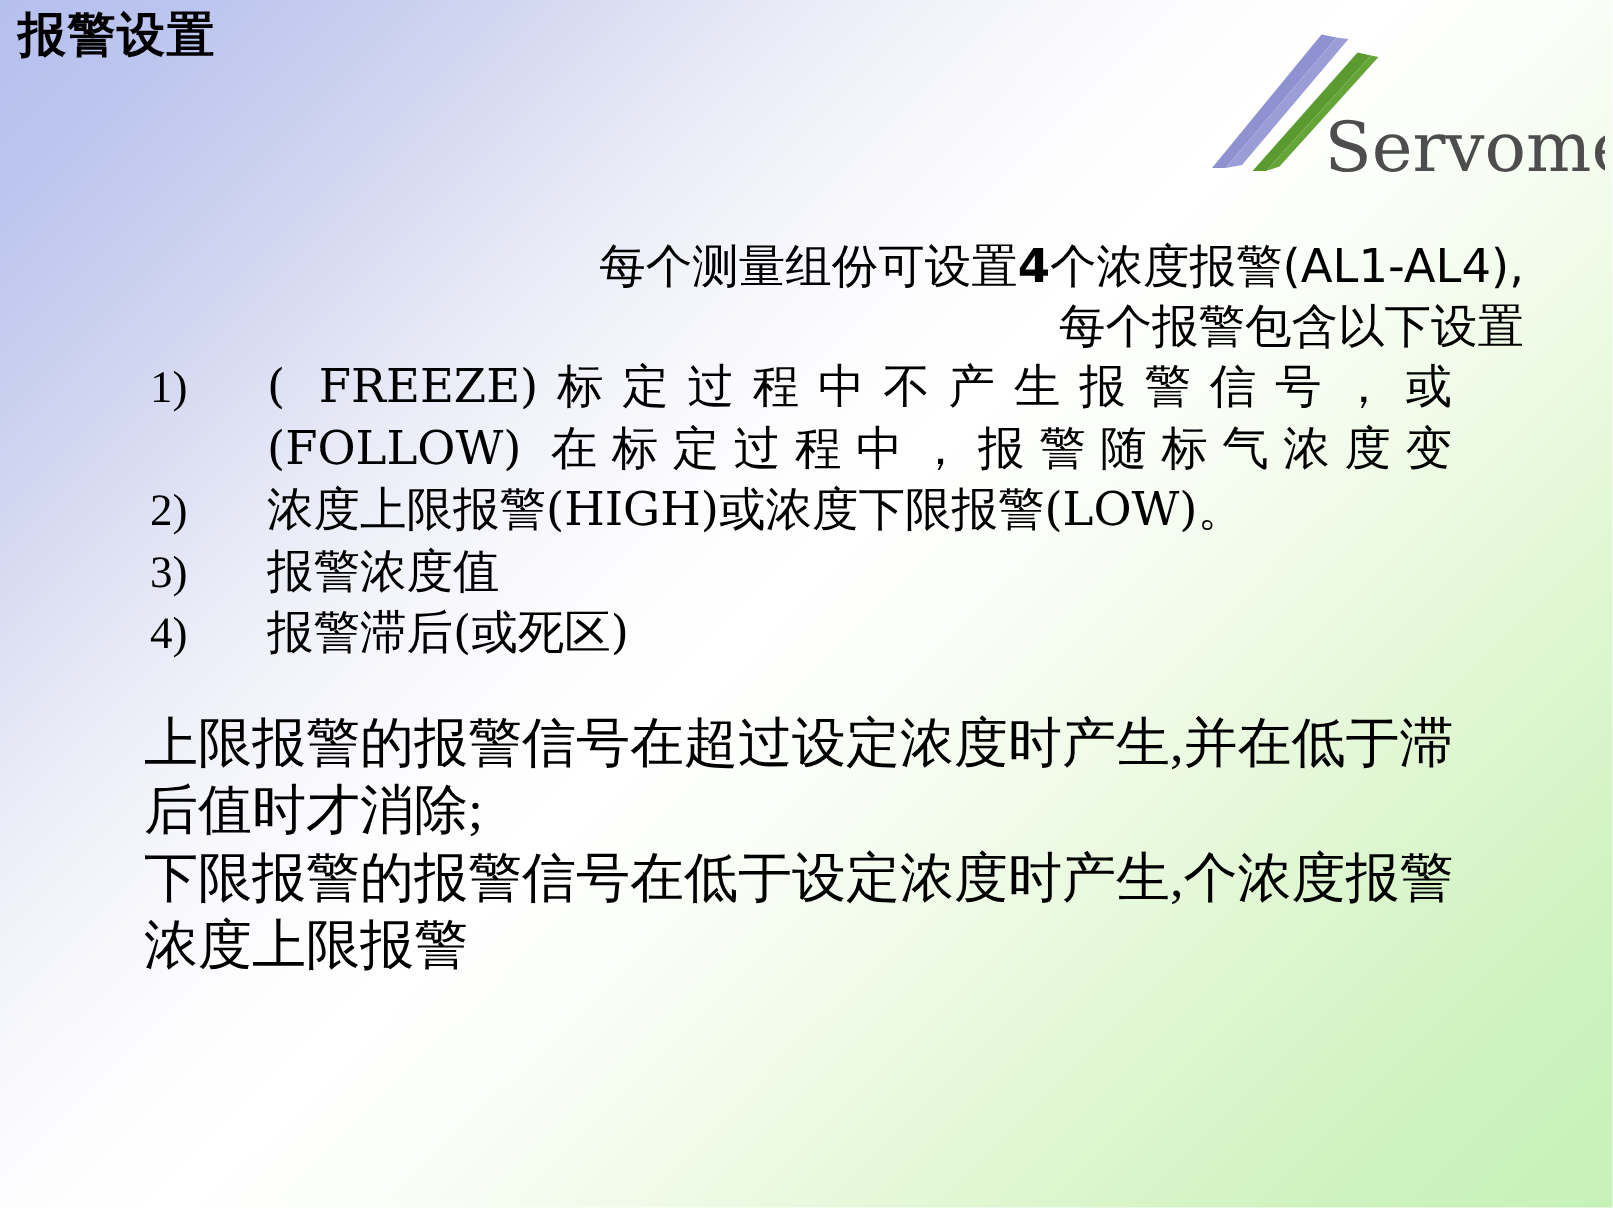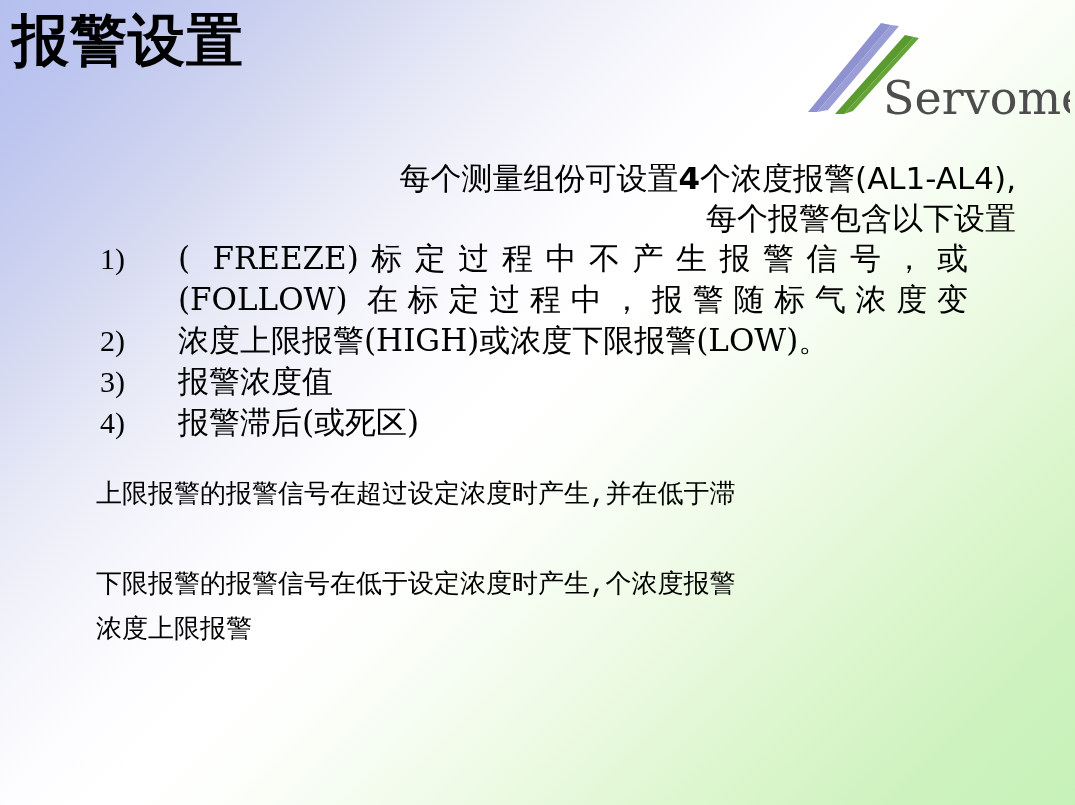--- a/index.html
+++ b/index.html
@@ -36,22 +36,22 @@
         #d9f5ca 82%,
         #cef2bf 90%,
         #c6f2b8 100%);
   }
 
   
   #title {
     position: absolute;
     left: 12px;
     top: 8px;
-    font-family: Liberation Serif, serif;
-    font-size: 57px;
+    font-family: Liberation Mono, monospace;
+    font-size: 32px;
     font-weight: 700;
     color: #000000;
     letter-spacing: 1px;
     line-height: 1.15;
     white-space: nowrap;
   }
 
   
   #logo {
     position: absolute;
@@ -108,22 +108,22 @@
     font-size: 30px;
   }
   .li-line        { white-space: nowrap; }
   .li-line.just   { text-align: justify; text-align-last: justify; white-space: normal; width: 790px; }
   .li-line.just2  { text-align: justify; text-align-last: justify; white-space: normal; width: 790px; }
   .roman          { font-family: "Liberation Serif", serif; }
 
   .spacer { height: 30px; }
 
   .para {
-    font-family: Liberation Mono, monospace;
-    font-size: 26px;
+    font-family: Liberation Serif, serif;
+    font-size: 36px;
     line-height: 45px;
     white-space: nowrap;
     margin: 0;
   }
 </style>
 </head>
 <body>
 
 <div id="slide">
 
@@ -176,19 +176,19 @@
         <span class="marker roman">4)</span>
         <div class="li-line"> 报警滞后(或死区)</div>
       </li>
 
     </ol>
 
     <div class="spacer"></div>
 
     <p class="para">
       <span>上限报警的报警信号在超过设定浓度时产生,并在低于滞</span><br>
-      <br>
+      <span>后值时才消除;</span><br>
       <span>下限报警的报警信号在低于设定浓度时产生,个浓度报警</span><br>
       <span>浓度上限报警</span>
     </p>
 
   </div>
 </div>
 
 </body></html>

